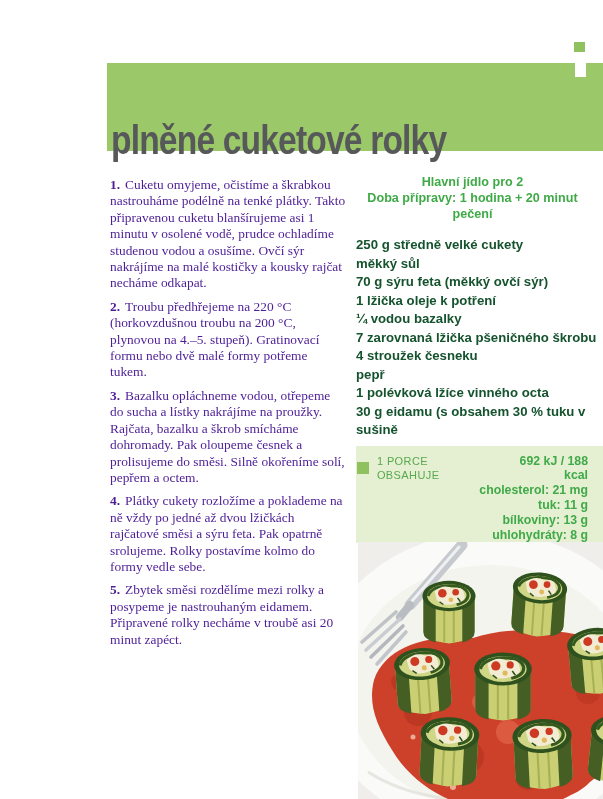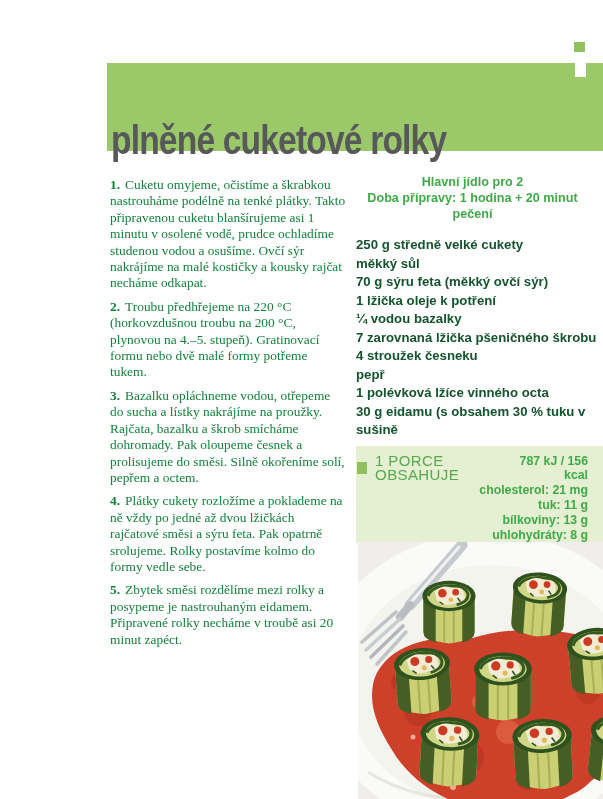--- a/index.html
+++ b/index.html
@@ -13,21 +13,21 @@
   .band-notch{position:absolute;left:468px;top:0;width:11px;height:14px;background:#ffffff;}
   .page-title{
     position:absolute;left:4px;bottom:-9px;margin:0;
     font-size:40px;font-weight:bold;color:#57585a;line-height:1;
     letter-spacing:-1px;white-space:nowrap;
     transform:scaleX(0.84);transform-origin:left bottom;
   }
   
   .left-col{
     position:absolute;left:78px;top:177px;width:236px;
-    font-family:"Liberation Serif",serif;font-size:13.4px;line-height:16.4px;color:#15803d;
+    font-family:"Liberation Serif",serif;font-size:13.4px;line-height:16.4px;color:#4c1d95;
   }
   .step{margin:0 0 7px 0;text-align:left;}
   .step-num{font-weight:bold;padding-right:5px;}
   .footnote{
     position:absolute;left:78px;top:699px;width:252px;
     font-family:"Liberation Sans",sans-serif;font-size:11px;line-height:14.5px;color:#55b24b;
   }
   
   .right-col{position:absolute;left:324px;top:174px;width:253px;}
   .meta-line{
@@ -38,21 +38,21 @@
     list-style:none;margin:14px 0 0 0;padding:0;
     font-size:13.2px;font-weight:bold;color:#14532d;line-height:18.5px;
   }
   .nutrition-box{
     margin-top:6px;background:#e5efd2;height:97px;box-sizing:border-box;
     padding:8px 21px 0 0;
   }
   .nut-first-row{display:flex;justify-content:space-between;align-items:flex-start;}
   .nut-label-wrap{display:flex;align-items:center;}
   .nut-square{display:inline-block;width:12px;height:12px;background:#8fc25e;margin:0 8px 0 1px;}
-  .nut-label{color:#58a94e;font-size:15px;letter-spacing:0.4px;line-height:14.9px;}
+  .nut-label{color:#58a94e;font-size:11px;letter-spacing:0.4px;line-height:14.9px;}
   .nut-value{color:#3faa47;font-weight:bold;font-size:12.3px;line-height:14.9px;text-align:right;}
   
   .photo{position:absolute;left:326px;top:542px;width:277px;height:257px;}
   .photo svg{display:block;}
 </style>
 </head>
 <body>
 
 <div class="page">
 
@@ -98,21 +98,21 @@
       <li>1 polévková lžíce vinného octa</li>
       <li>30 g eidamu (s obsahem 30 % tuku v sušině</li>
     </ul>
 
     <div class="nutrition-box">
       <div class="nut-first-row">
         <span class="nut-label-wrap">
           <span class="nut-square"></span>
           <span class="nut-label">1 PORCE OBSAHUJE</span>
         </span>
-        <span class="nut-value">787 kJ / 156 kcal</span>
+        <span class="nut-value">692 kJ / 188 kcal</span>
       </div>
       <div class="nut-value">cholesterol: 21 mg</div>
       <div class="nut-value">tuk: 11 g</div>
       <div class="nut-value">bílkoviny: 13 g</div>
       <div class="nut-value">uhlohydráty: 8 g</div>
       <div class="nut-value">vláknina: 3 g</div>
     </div>
   </div>
 
   <div class="photo">

